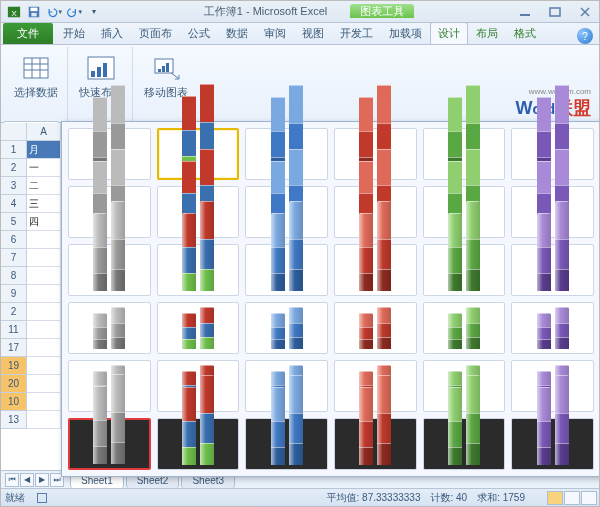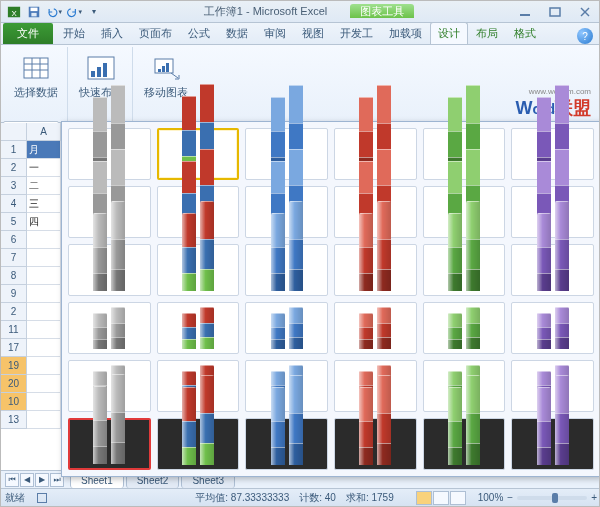--- a/index.html
+++ b/index.html
@@ -757,21 +757,13 @@
   <div class="stats">
     <span><span>平均值:</span> <span>87.33333333</span></span>
     <span><span>计数:</span> <span>40</span></span>
     <span><span>求和:</span> <span>1759</span></span>
   </div>
   <div class="view-btns">
     <div class="view-btn active"></div>
     <div class="view-btn"></div>
     <div class="view-btn"></div>
   </div>
-  <div class="zoom">
-    <span>100%</span>
-    <span>−</span>
-    <div class="zoom-track">
-        <div class="zoom-thumb"></div>
-      </div>
-    <span>+</span>
-  </div>
 </div>
 
 </body></html>

